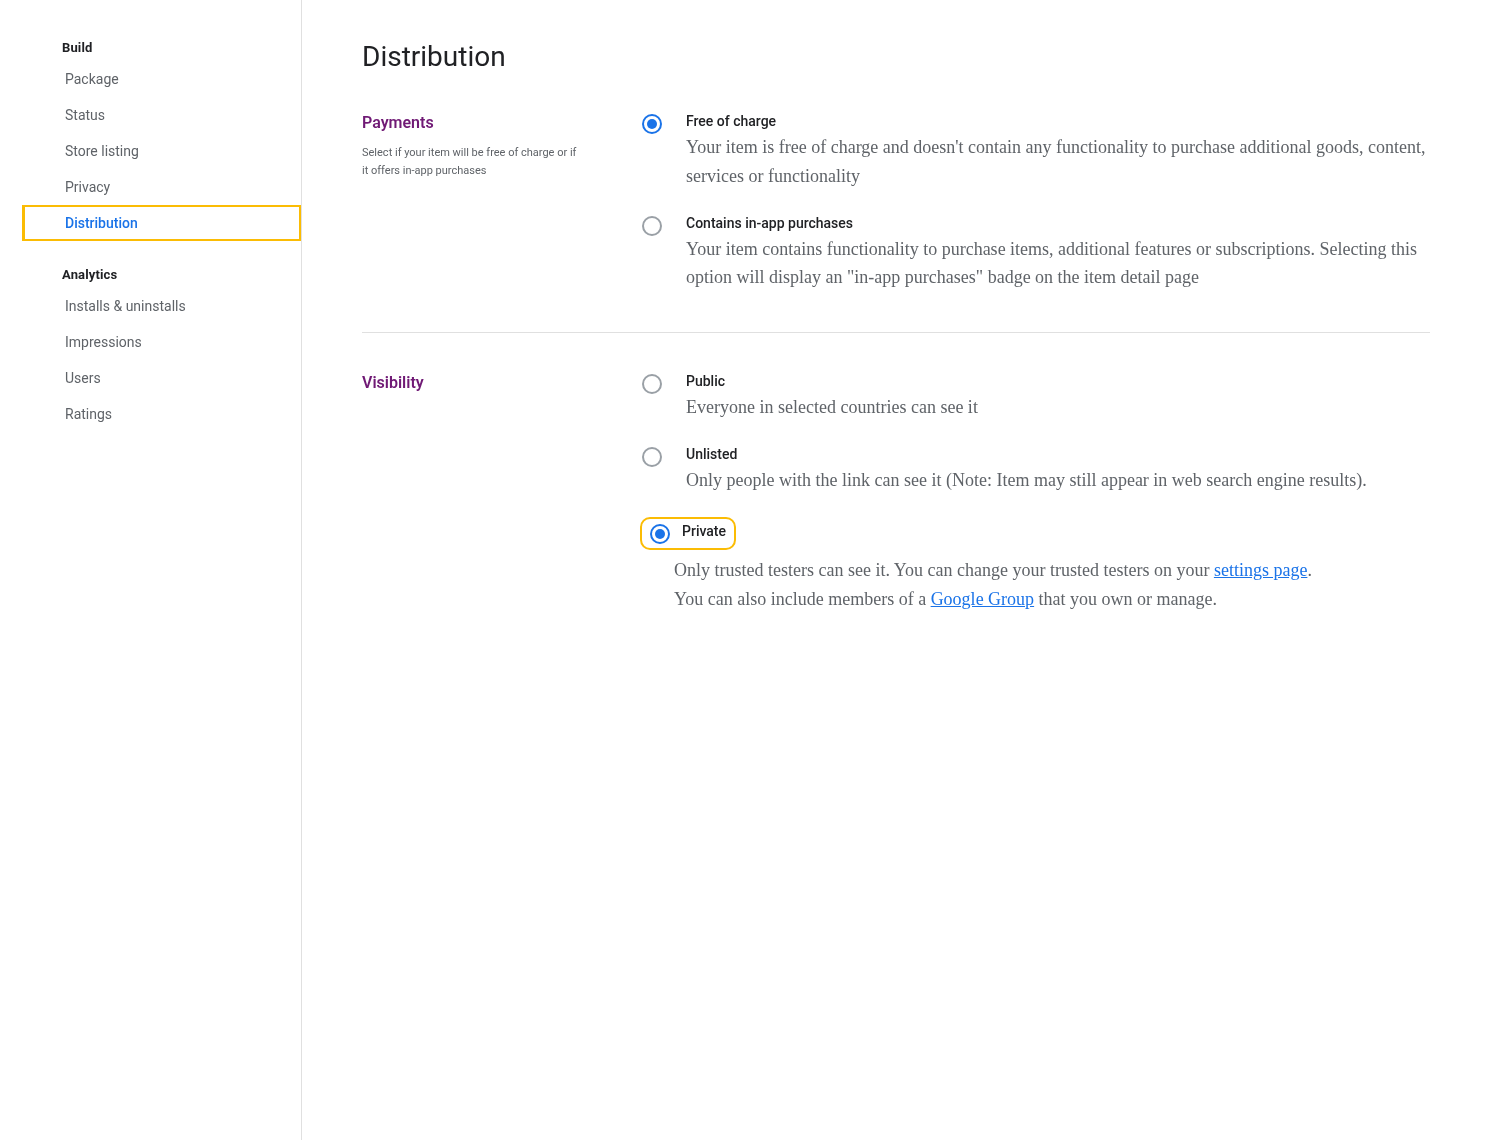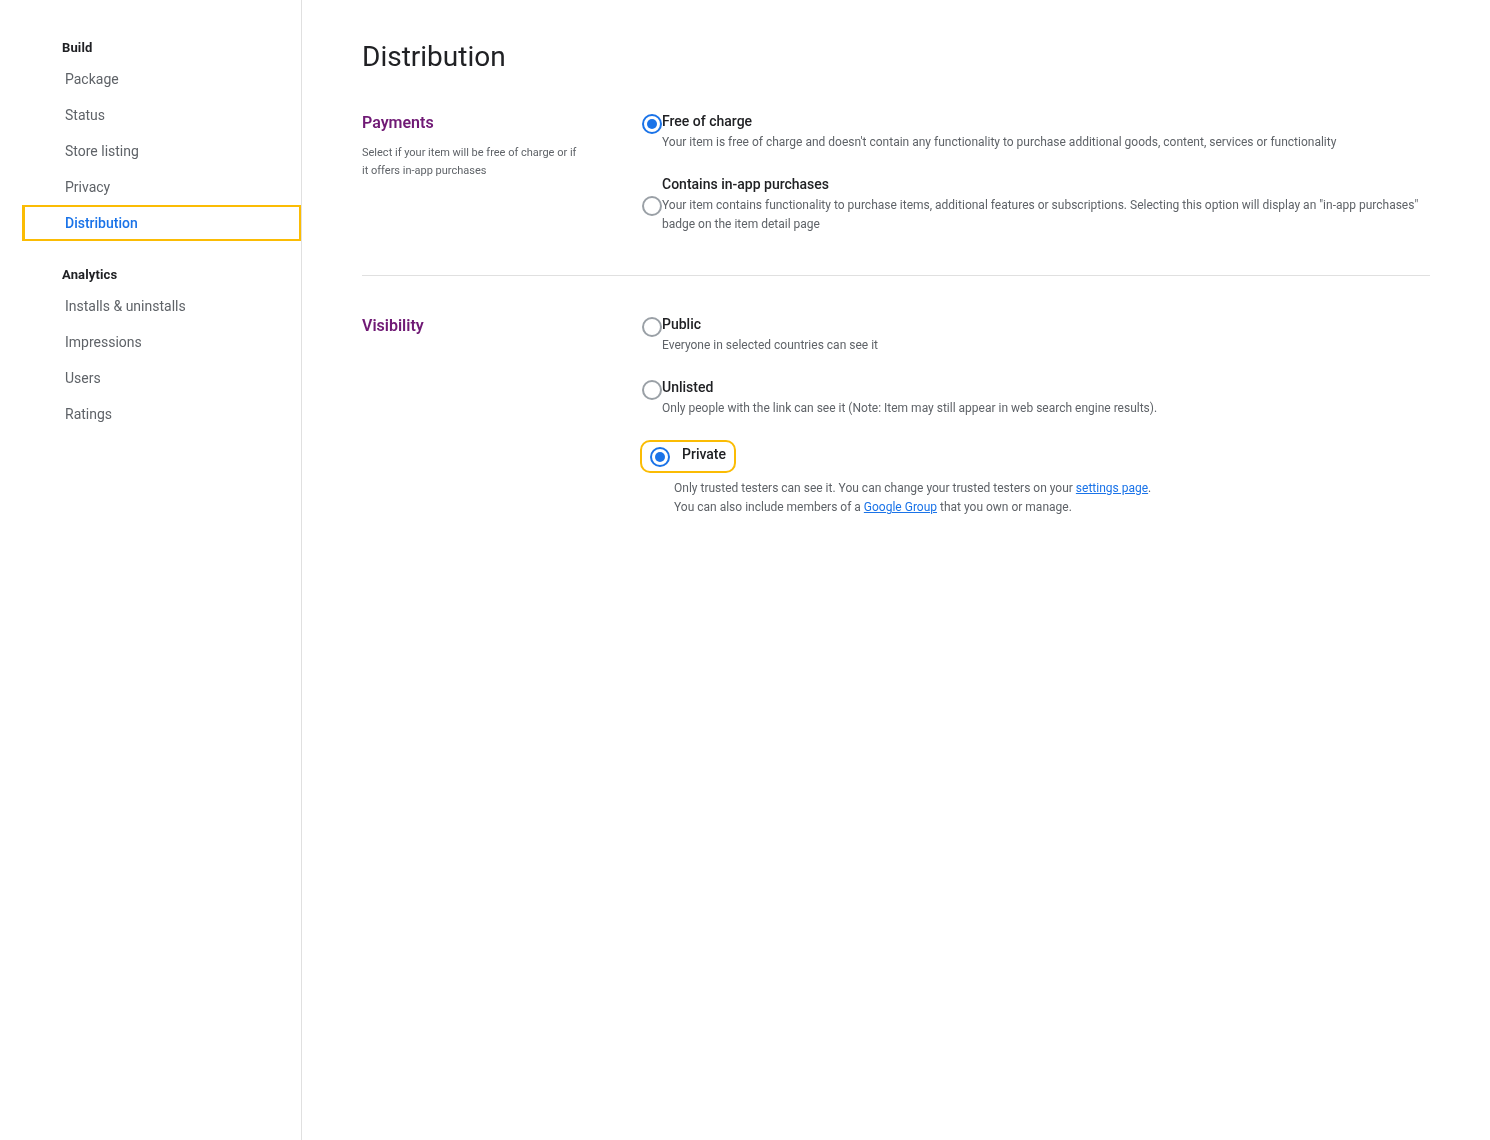--- a/index.html
+++ b/index.html
@@ -97,27 +97,26 @@
     }
 
     .section-options {
       flex: 1;
     }
 
     
     .radio-option {
       display: flex;
       align-items: flex-start;
-      gap: 0;
+      gap: 24px;
       margin-bottom: 24px;
     }
 
     .radio-option:last-child {
       margin-bottom: 0;
-      align-items: center;
     }
 
     .radio-circle {
       width: 20px;
       height: 20px;
       min-width: 20px;
       border-radius: 50%;
       border: 2px solid #9aa0a6;
       margin-top: 1px;
       cursor: pointer;
@@ -147,23 +146,24 @@
     }
 
     .radio-label {
       font-size: 14px;
       font-weight: 500;
       color: #202124;
       margin-bottom: 4px;
     }
 
     .radio-sublabel {
-      font-size: 12px;
+      font-size: 18px;
       color: #5f6368;
       line-height: 1.6;
+      font-family: Liberation Serif, serif;
     }
 
     
     .highlight-box {
       display: inline-flex;
       align-items: center;
       gap: 12px;
       outline: 2px solid #fbbc04;
       padding: 4px 8px;
       border-radius: 8px;

